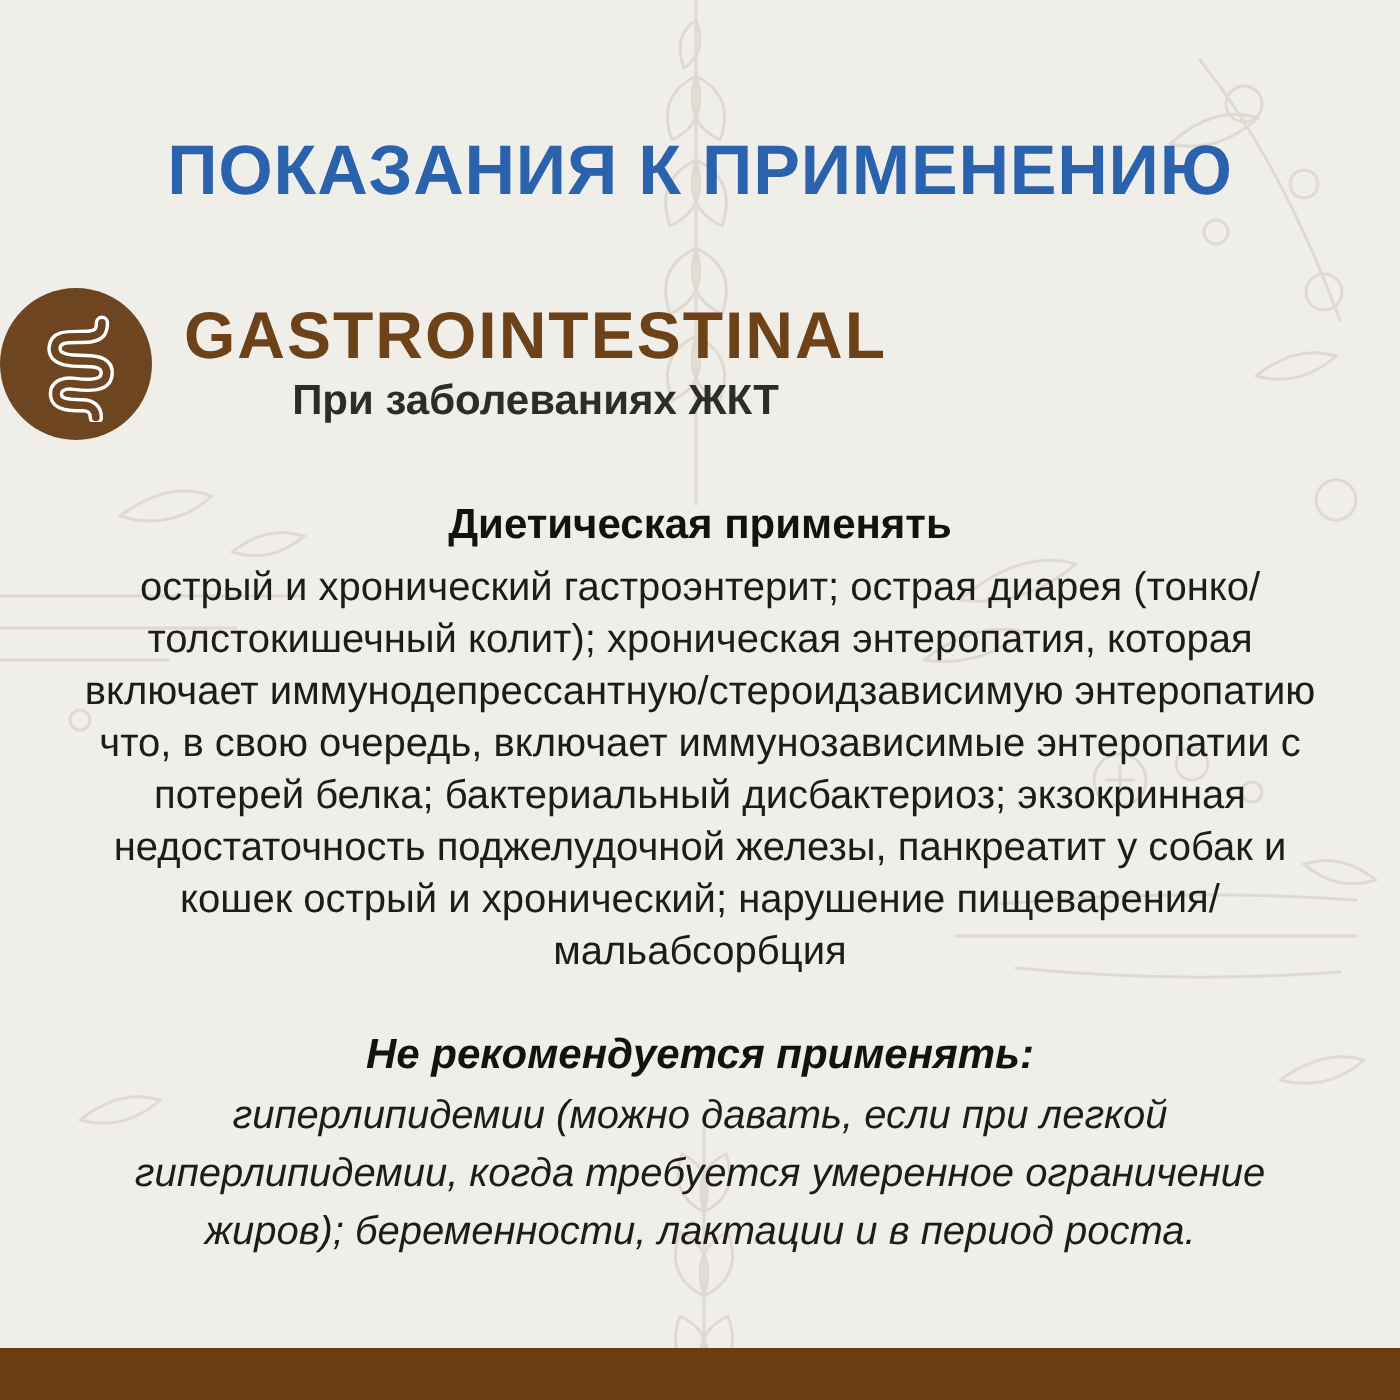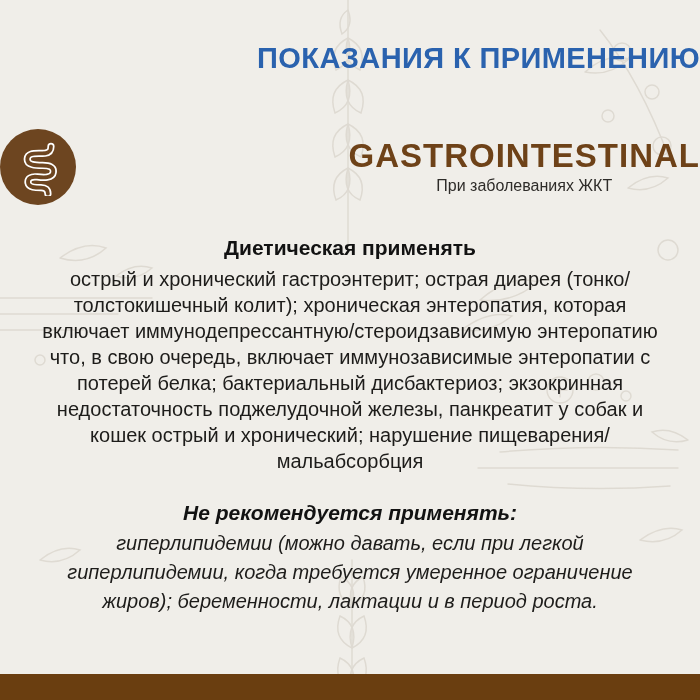--- a/index.html
+++ b/index.html
@@ -10,45 +10,45 @@
     background:#f0eee9;
     overflow:hidden;
     margin:0 auto;
   }
   .watermark {
     position:absolute; inset:0; z-index:0;
     pointer-events:none;
   }
   .content { position:relative; z-index:1; }
   .page-title {
-    margin:0; padding-top:42px;
-    text-align:right;
-    font-size:29px; font-weight:bold;
+    margin:0; padding-top:66px;
+    text-align:center;
+    font-size:35px; font-weight:bold;
     letter-spacing:0.4px;
     color:#2a62ae;
   }
   .product-row {
-    margin-top:54px;
-    display:flex; justify-content:space-between; align-items:center;
+    margin-top:38px;
+    display:flex; justify-content:flex-start; align-items:center;
     gap:16px;
   }
   .icon-circle {
     width:76px; height:76px; border-radius:50%;
     background:#6d4520;
     display:flex; align-items:center; justify-content:center;
     flex:0 0 auto;
   }
   .product-text { display:flex; flex-direction:column; align-items:center; }
   .product-name {
     font-size:33px; font-weight:bold;
     letter-spacing:1px; line-height:1.05;
     color:#6e4218;
   }
   .product-subtitle {
-    font-size:16px; color:#2e2c29; margin-top:3px;
+    font-size:21px; color:#2e2c29; margin-top:3px;font-weight:bold;
   }
   .section {
     width:656px; margin:30px auto 0;
     text-align:center;
   }
   .section.second { margin-top:26px;font-style:italic; }
   .bold-head {
     font-size:21px; font-weight:bold; line-height:26px;
     color:#121212;
   }

